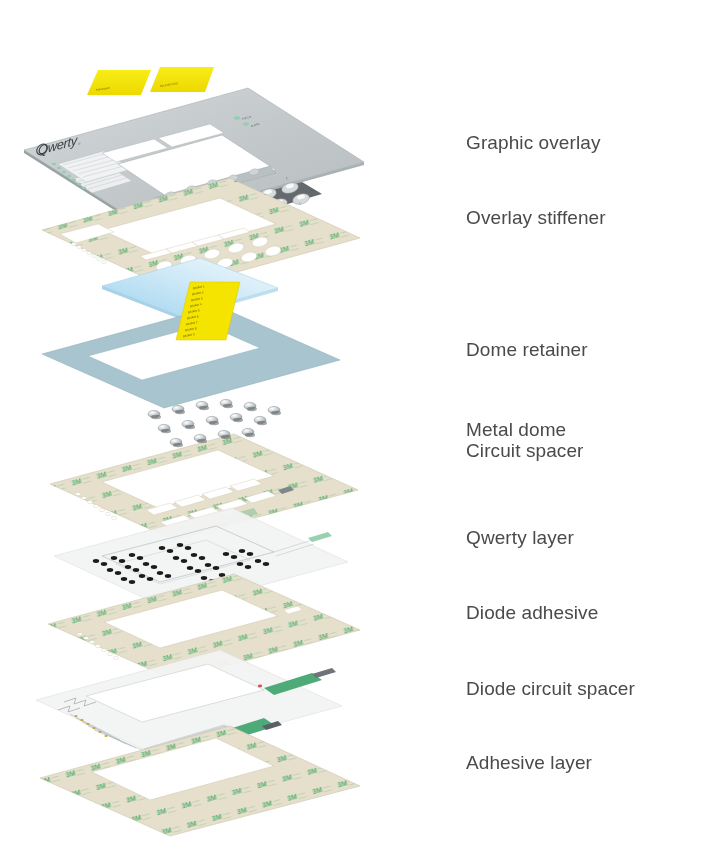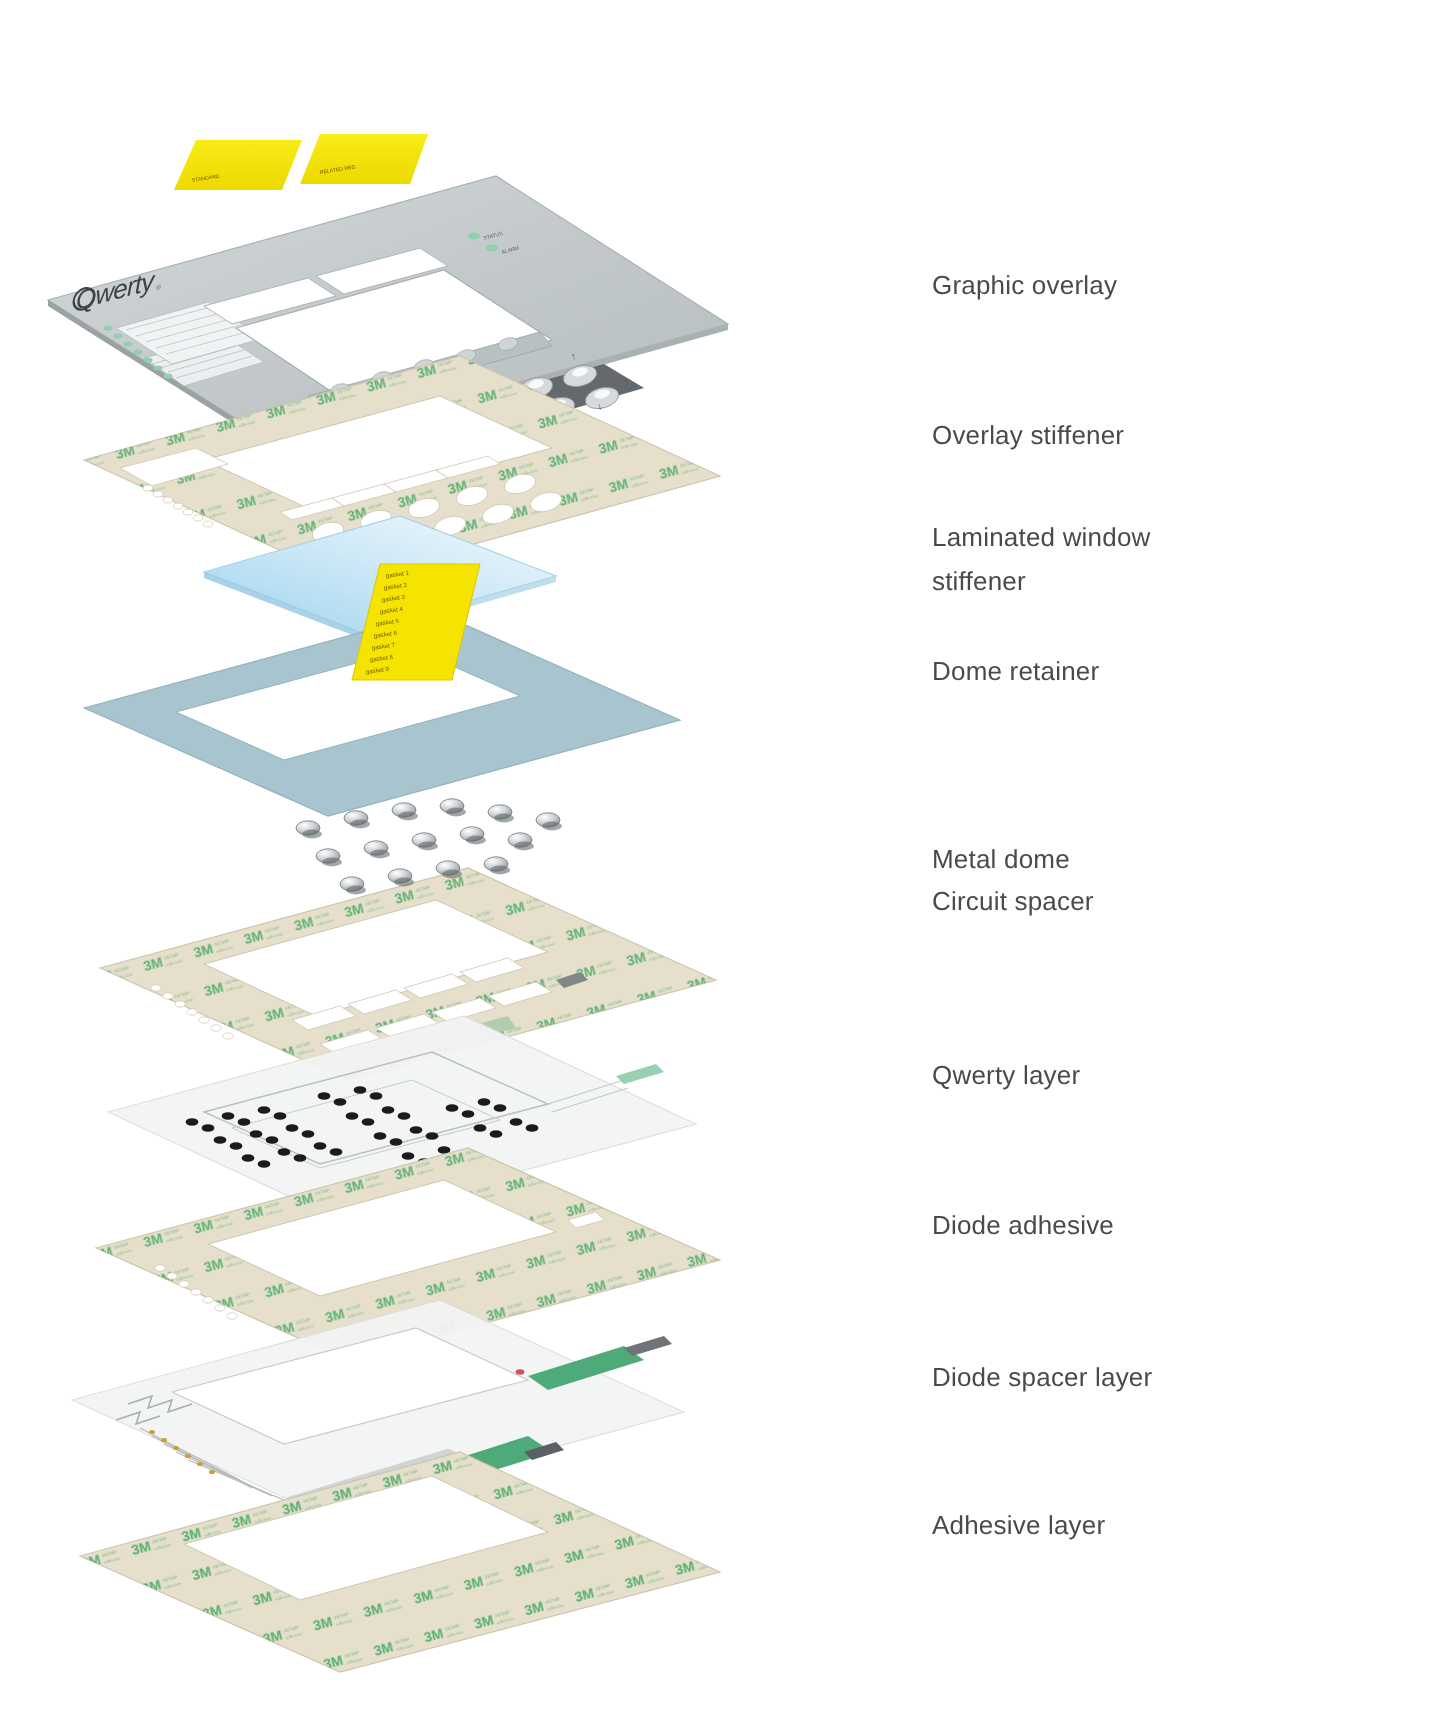--- a/index.html
+++ b/index.html
@@ -11,21 +11,21 @@
     position:relative;
   }
 
   #diagram{position:absolute;inset:0;}
 
   
   .label{
     position:absolute;
     left:466px;
     color:#4a4a4a;
-    font-size:13px;
+    font-size:19px;
     line-height:22px;
     font-family:"Liberation Sans", sans-serif;
     letter-spacing:0.1px;
     white-space:pre-line;
   }
 
   
   .layer{position:absolute;}
 
   svg{display:block;overflow:visible;}
@@ -503,30 +503,28 @@
         </g>
         <polygon points="70,56 194,22 252,50 128,84" fill="#ffffff" stroke="#cdc5ae" stroke-width="0.5"></polygon>
       </g>
     </svg>
   </div>
 
   <div class="label" style="top:132px;">Graphic overlay</div>
 
   <div class="label" style="top:207px;">Overlay stiffener</div>
 
-  <div class="label" style="top:258px;">Laminated window
-stiffener</div>
-
-  <div class="label" style="top:325px;">Dome retainer</div>
+
+  <div class="label" style="top:339px;">Dome retainer</div>
 
   <div class="label" style="top:419px;">Metal dome</div>
 
   <div class="label" style="top:440px;">Circuit spacer</div>
 
   <div class="label" style="top:527px;">Qwerty layer</div>
 
   <div class="label" style="top:602px;">Diode adhesive</div>
 
-  <div class="label" style="top:678px;">Diode spacer layer</div>
+  <div class="label" style="top:678px;">Diode circuit spacer</div>
 
   <div class="label" style="top:752px;">Adhesive layer</div>
 
 </div>
 
 </body></html>

